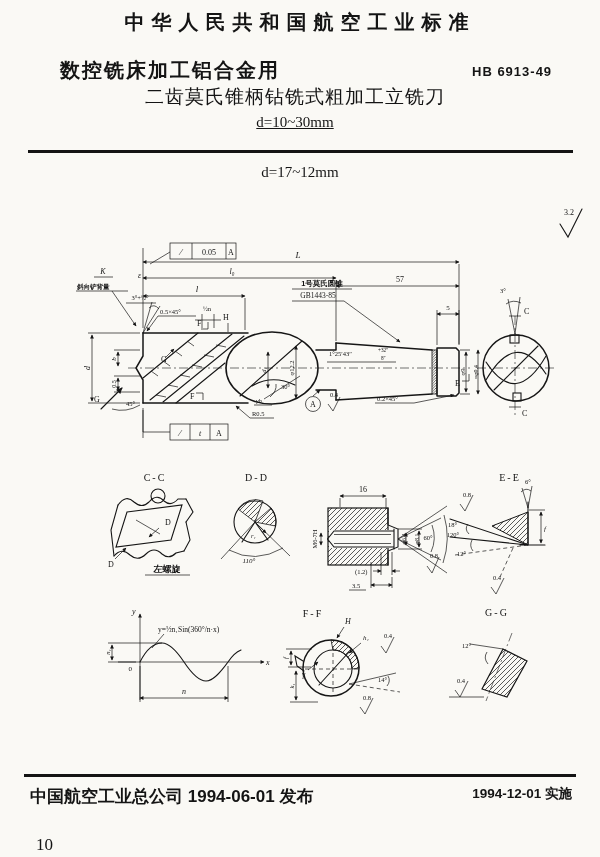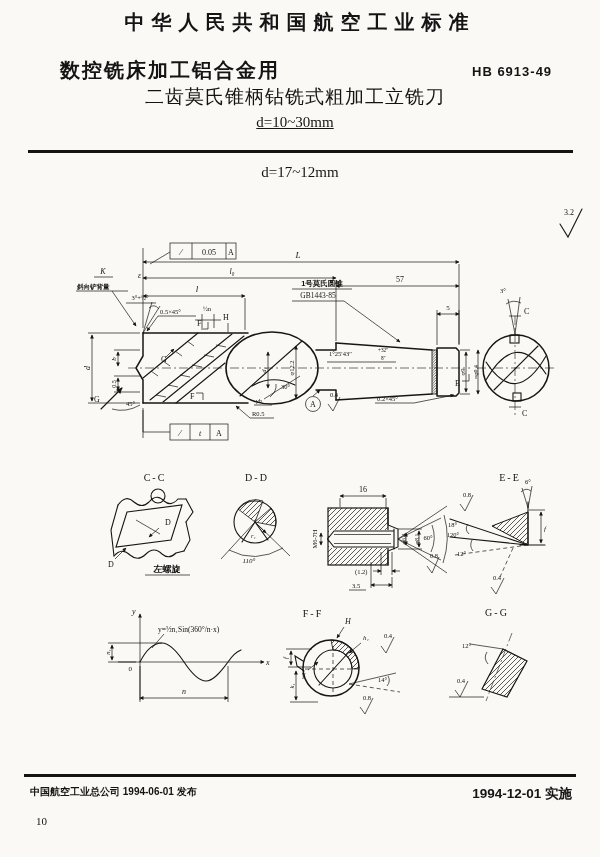--- a/index.html
+++ b/index.html
@@ -7,23 +7,23 @@
         font-family:"Liberation Sans",sans-serif;overflow:hidden;}
   .abs{position:absolute;}
   .org{top:9px;left:0;width:600px;text-align:center;font-size:20px;font-weight:bold;letter-spacing:7px;}
   .t1{top:57px;left:60px;width:470px;text-align:left;font-size:20px;font-weight:bold;letter-spacing:2px;}
   .t2{top:84px;left:60px;width:470px;text-align:center;font-size:19px;font-weight:normal;letter-spacing:1px;}
   .trange{top:114px;left:60px;width:470px;text-align:center;font-size:15px;font-family:"Liberation Serif",serif;text-decoration:underline;}
   .code{top:64px;left:472px;font-size:13px;font-weight:bold;letter-spacing:1px;}
   .rule1{top:150px;left:28px;width:545px;height:2.5px;background:#141414;}
   .subtitle{top:164px;left:0;width:600px;text-align:center;font-size:15px;font-family:"Liberation Serif",serif;}
   .rule2{top:774px;left:24px;width:552px;height:3px;background:#141414;}
-  .fl{top:785px;left:30px;font-size:10px;font-weight:bold;}
+  .fl{top:785px;left:30px;font-size:17px;font-weight:bold;}
   .fr{top:785px;right:28px;font-size:13.5px;font-weight:bold;}
-  .pg{top:815px;left:36px;font-size:11px;font-family:"Liberation Serif",serif;}
+  .pg{top:835px;left:36px;font-size:17px;font-family:"Liberation Serif",serif;}
   svg text{font-family:"Liberation Serif",serif;fill:#141414;}
   .o{stroke:#161616;fill:none;stroke-width:1.5;stroke-linecap:round;}
   .o2{stroke:#161616;fill:none;stroke-width:1.1;stroke-linecap:round;}
   .d{stroke:#161616;fill:none;stroke-width:.7;}
   .cl{stroke:#161616;fill:none;stroke-width:.6;stroke-dasharray:9 3 2 3;}
   .dsh{stroke:#161616;fill:none;stroke-width:.7;stroke-dasharray:4 3;}
   .ti{font-style:italic;}
   .f7{font-size:7px;} .f65{font-size:6.5px;} .f6{font-size:6px;} .f5{font-size:5.2px;}
   .f8{font-size:8px;} .f9{font-size:9px;} .f10{font-size:10px;letter-spacing:2px;}
   .cn{font-family:"Liberation Sans",sans-serif;font-weight:bold;}

